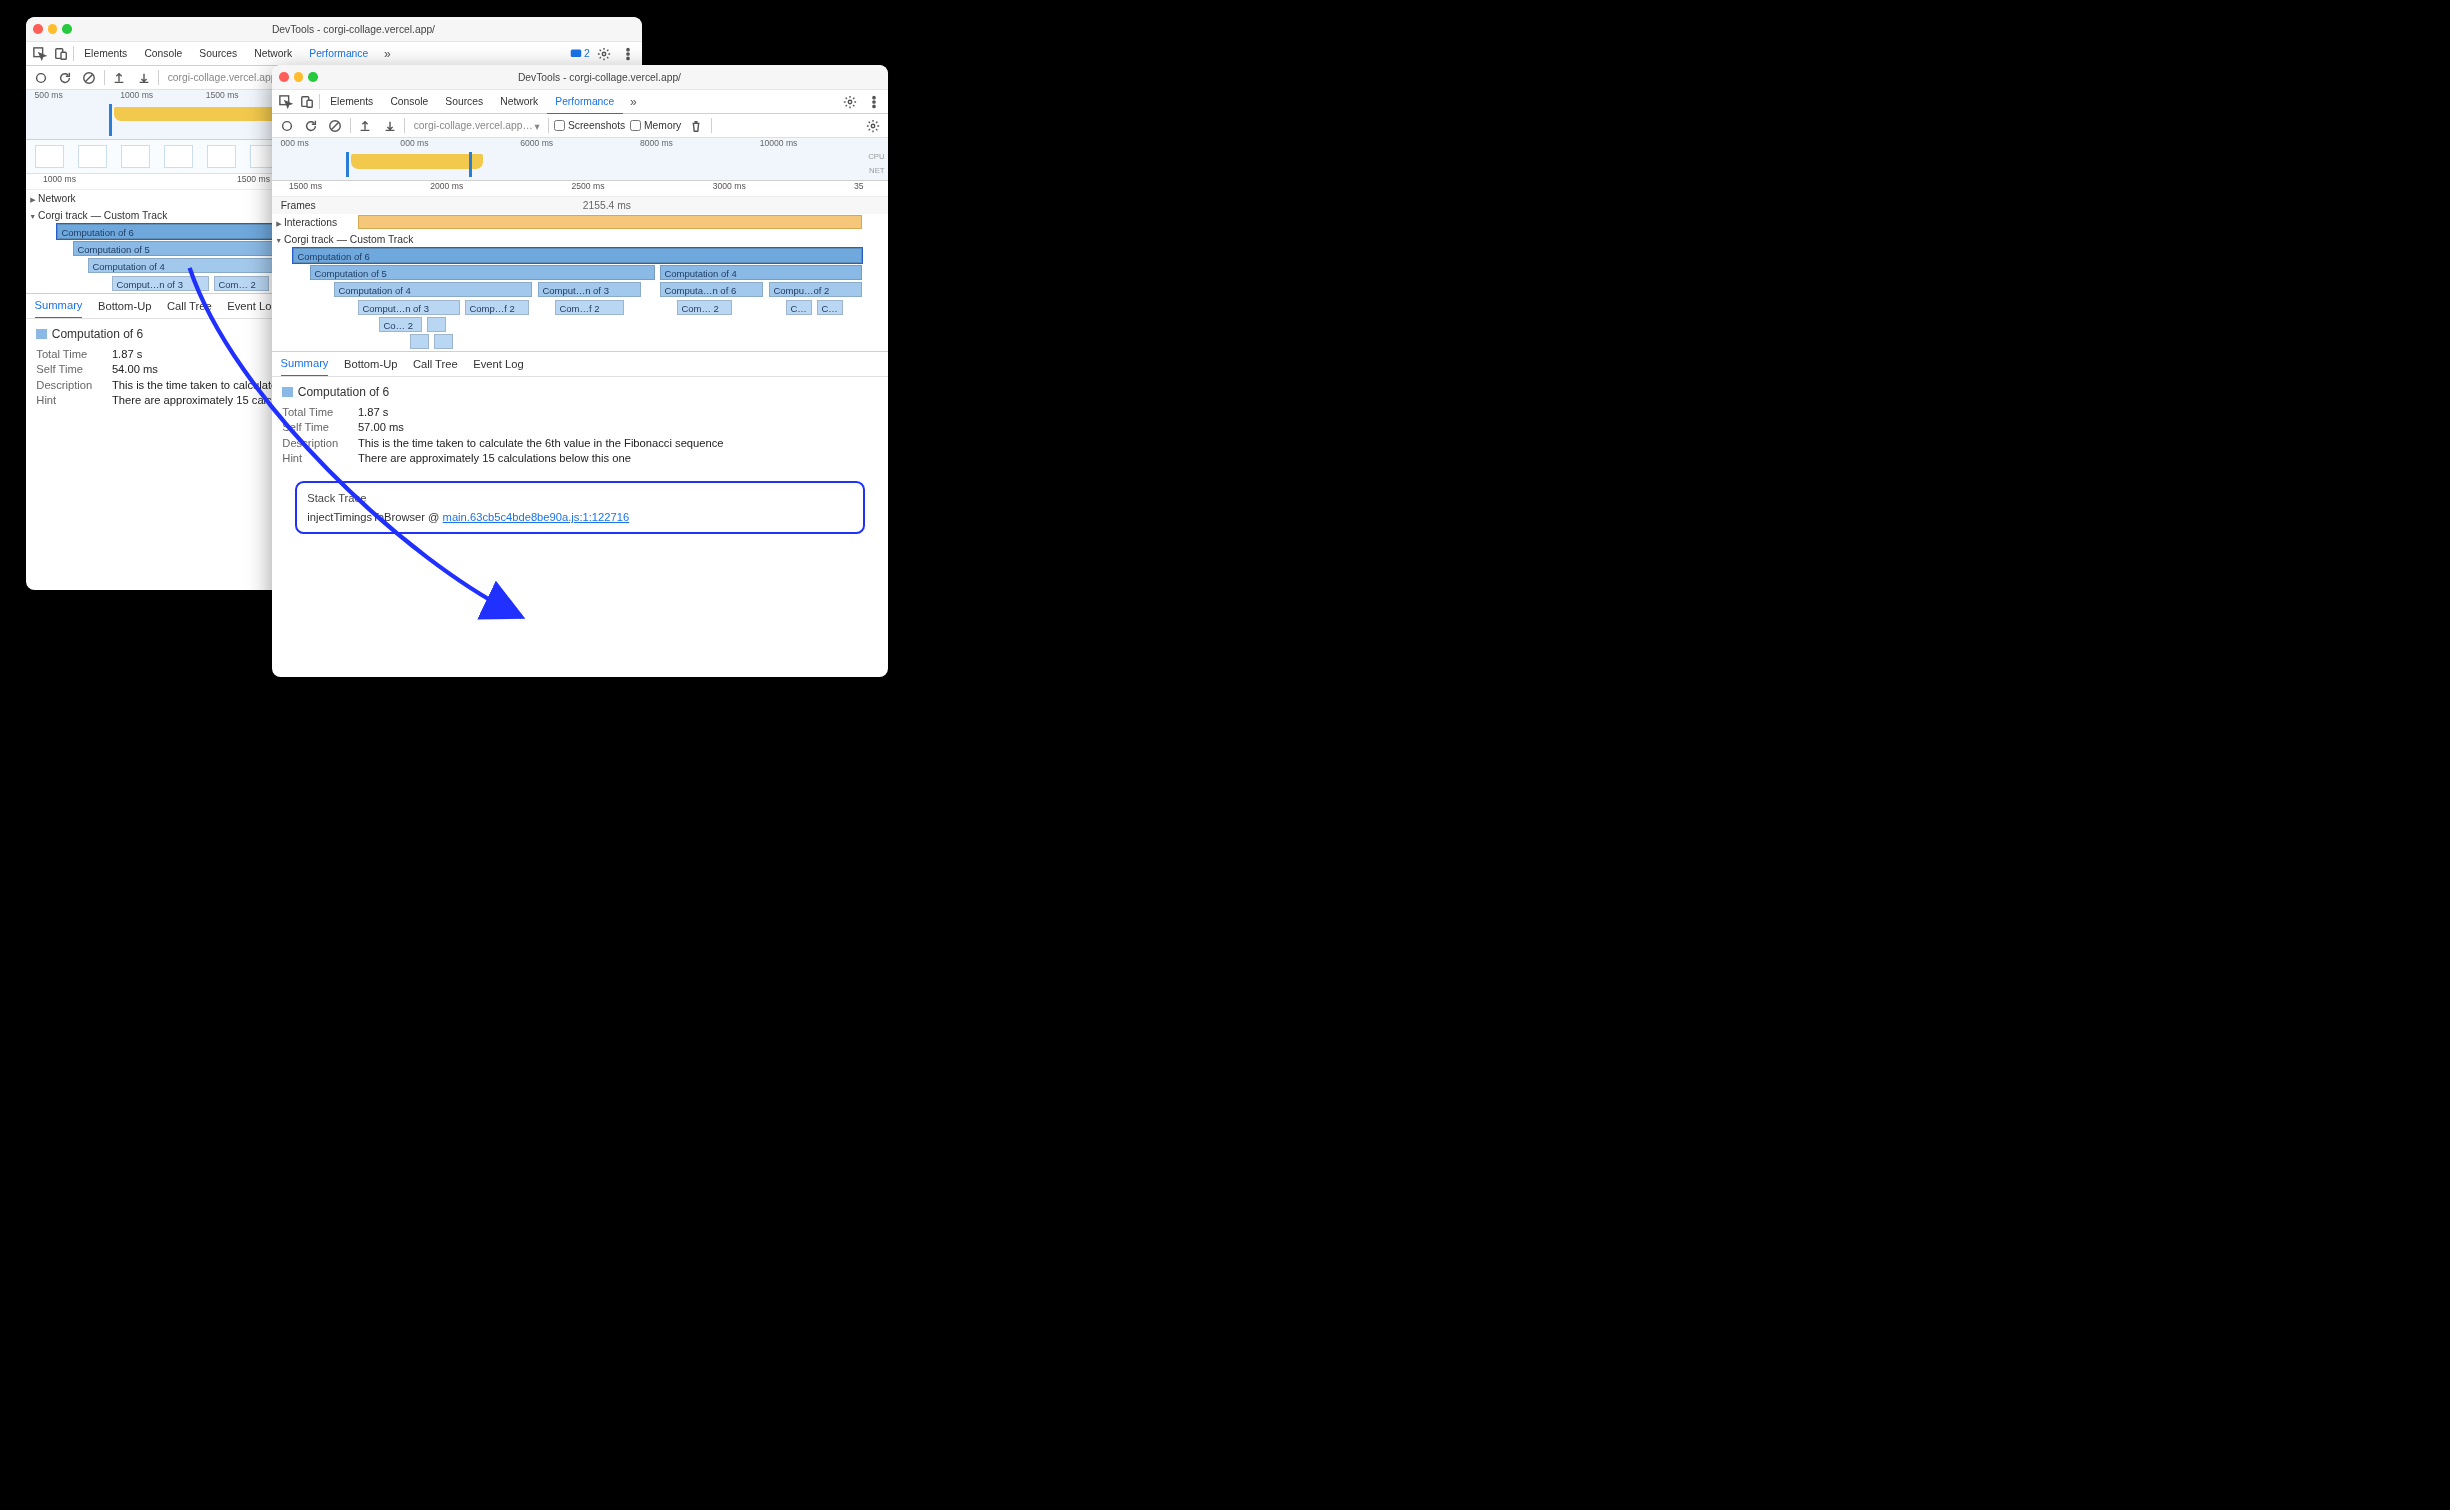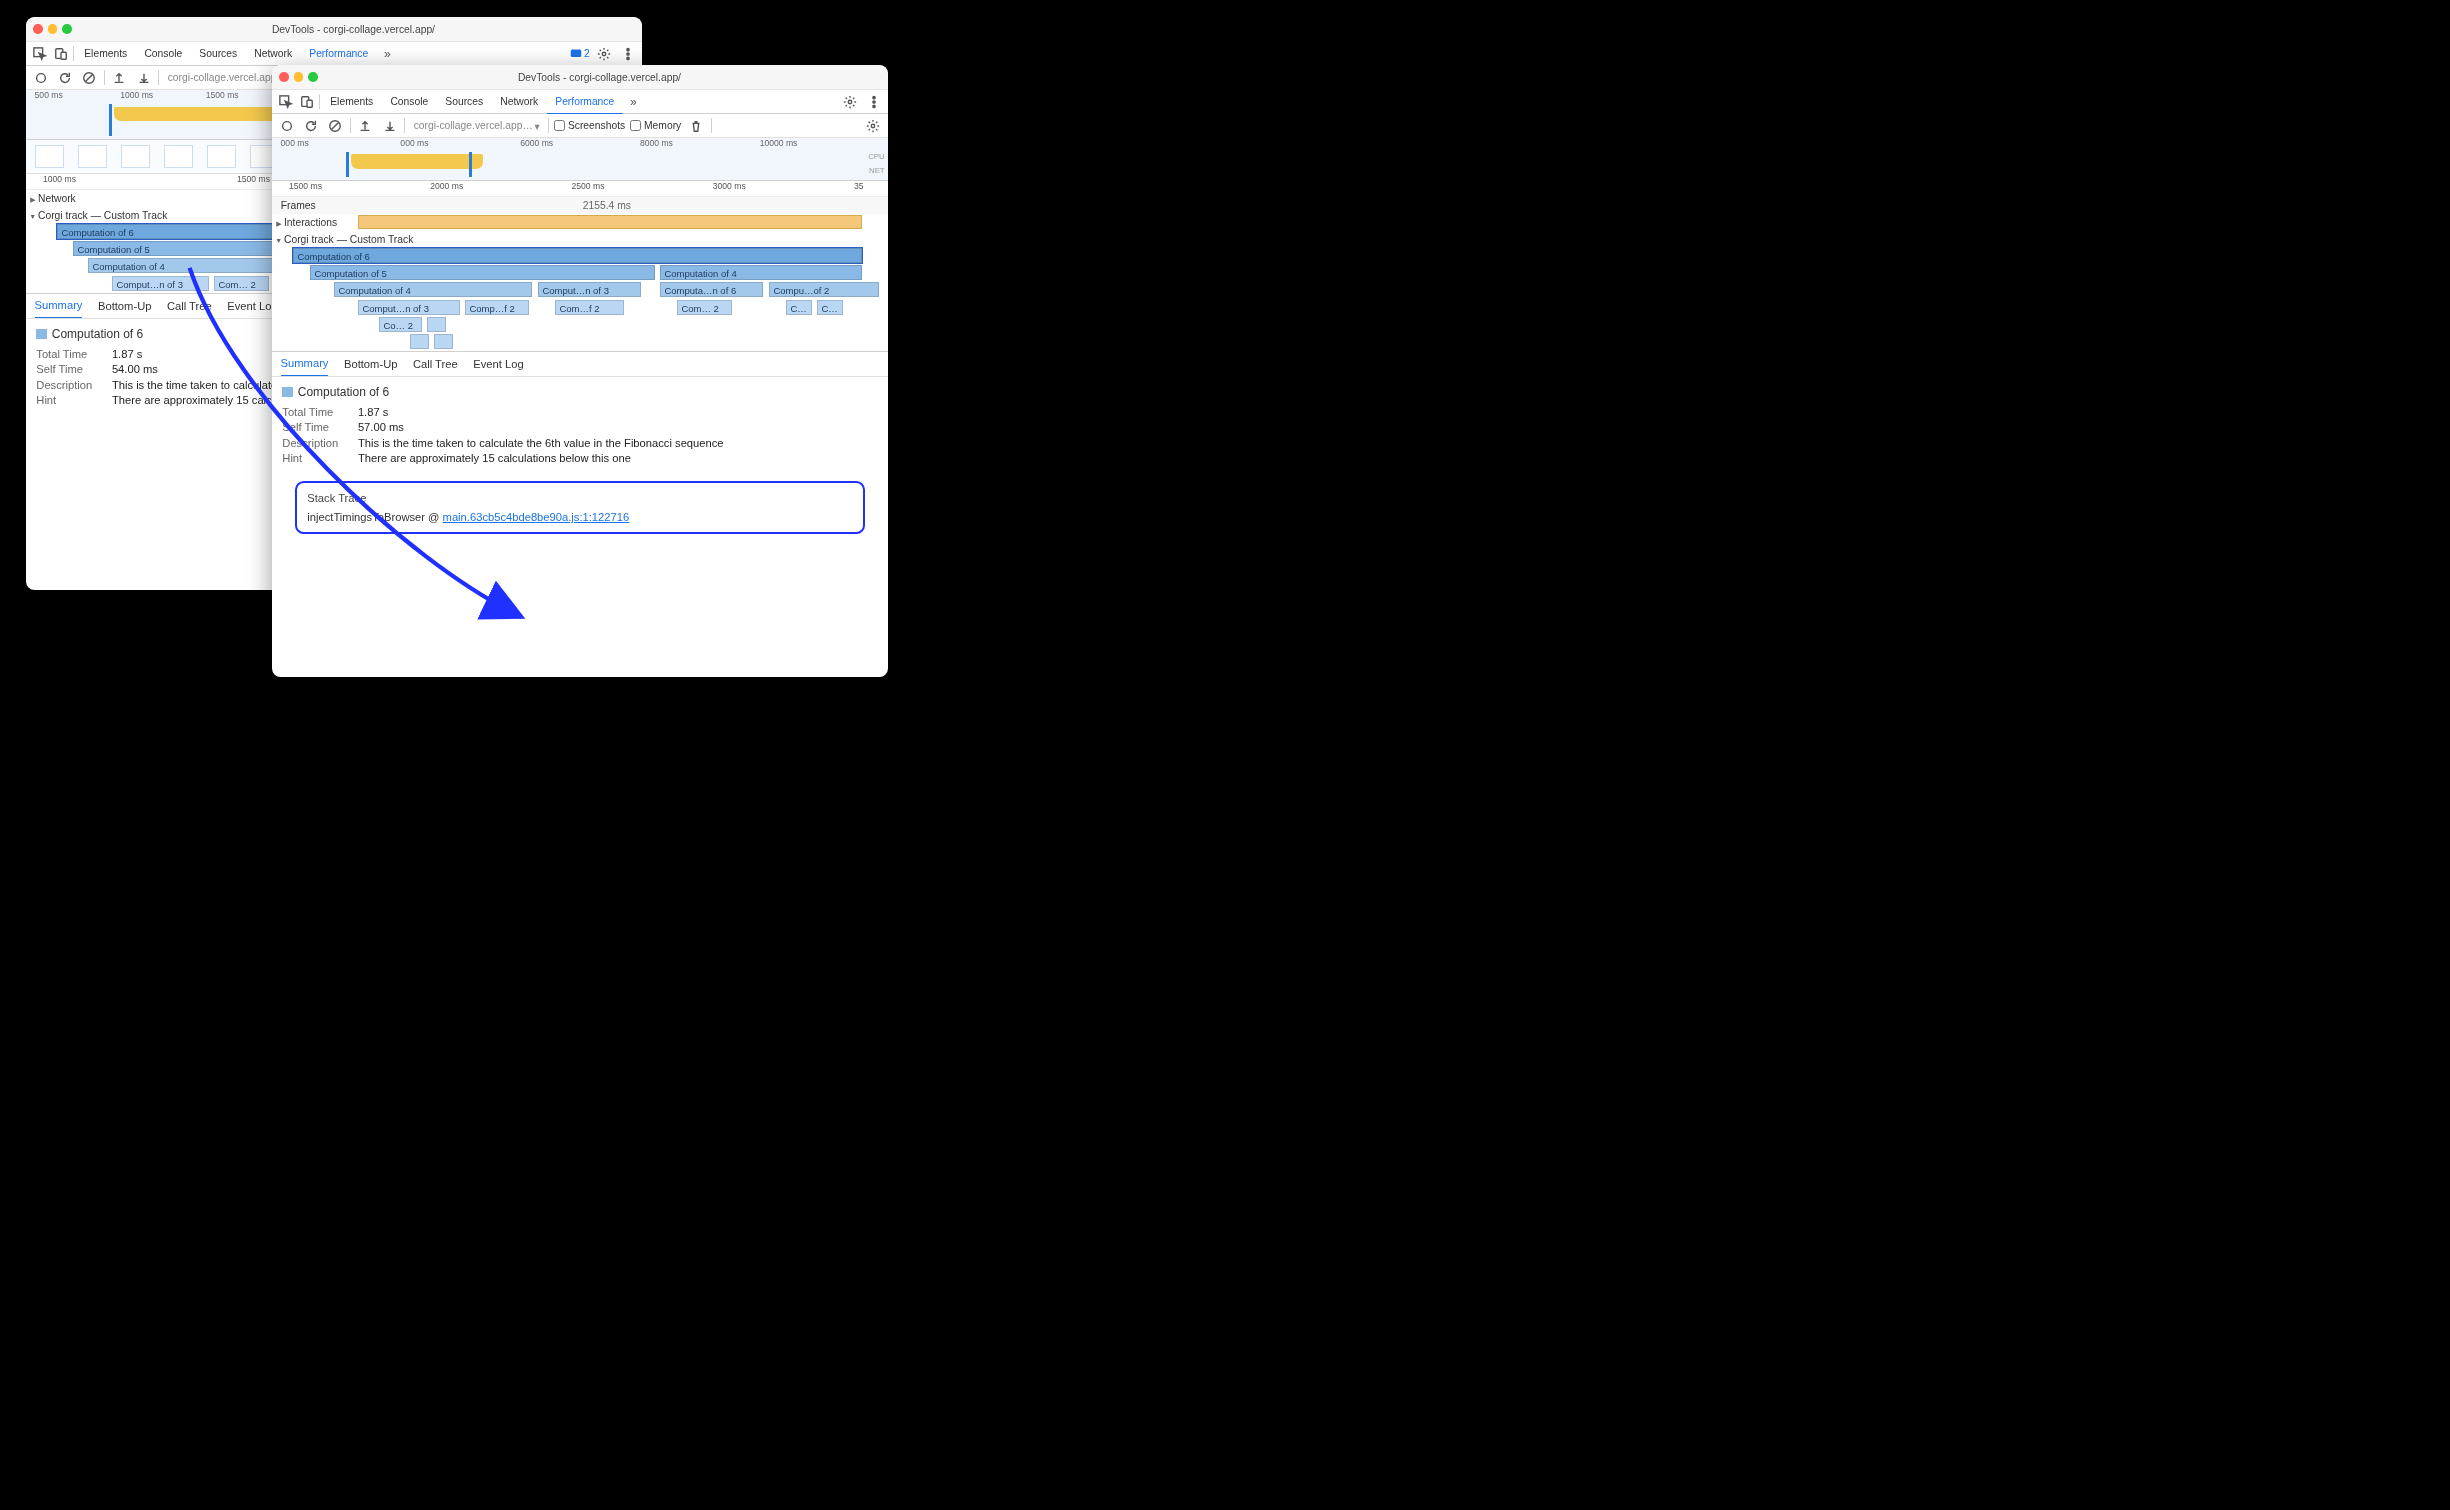--- a/index.html
+++ b/index.html
@@ -447,21 +447,21 @@
       <span>Corgi track — Custom Track</span>
     </div>
 
   <div class="flame" style="height:103px">
     <div class="bar b1 sel" style="left:21px; width:569px; top:0">Computation of 6</div>
     <div class="bar b2" style="left:38px; width:345px; top:17px">Computation of 5</div>
     <div class="bar b2" style="left:388px; width:202px; top:17px">Computation of 4</div>
     <div class="bar b3" style="left:62px; width:198px; top:34px">Computation of 4</div>
     <div class="bar b3" style="left:266px; width:103px; top:34px">Comput…n of 3</div>
     <div class="bar b3" style="left:388px; width:103px; top:34px">Computa…n of 6</div>
-    <div class="bar b3" style="left:497px; width:110px; top:34px">Compu…of 2</div>
+    <div class="bar b3" style="left:497px; width:93px; top:34px">Compu…of 2</div>
     <div class="bar b4" style="left:86px; width:102px; top:52px">Comput…n of 3</div>
     <div class="bar b4" style="left:193px; width:64px; top:52px">Comp…f 2</div>
     <div class="bar b4" style="left:283px; width:69px; top:52px">Com…f 2</div>
     <div class="bar b4" style="left:405px; width:55px; top:52px">Com… 2</div>
     <div class="bar b4" style="left:514px; width:26px; top:52px">C…</div>
     <div class="bar b4" style="left:545px; width:26px; top:52px">C…</div>
     <div class="bar b4" style="left:107px; width:43px; top:69px">Co… 2</div>
     <div class="bar b4" style="left:155px; width:19px; top:69px"></div>
     <div class="bar b4" style="left:138px; width:19px; top:86px"></div>
     <div class="bar b4" style="left:162px; width:19px; top:86px"></div>

